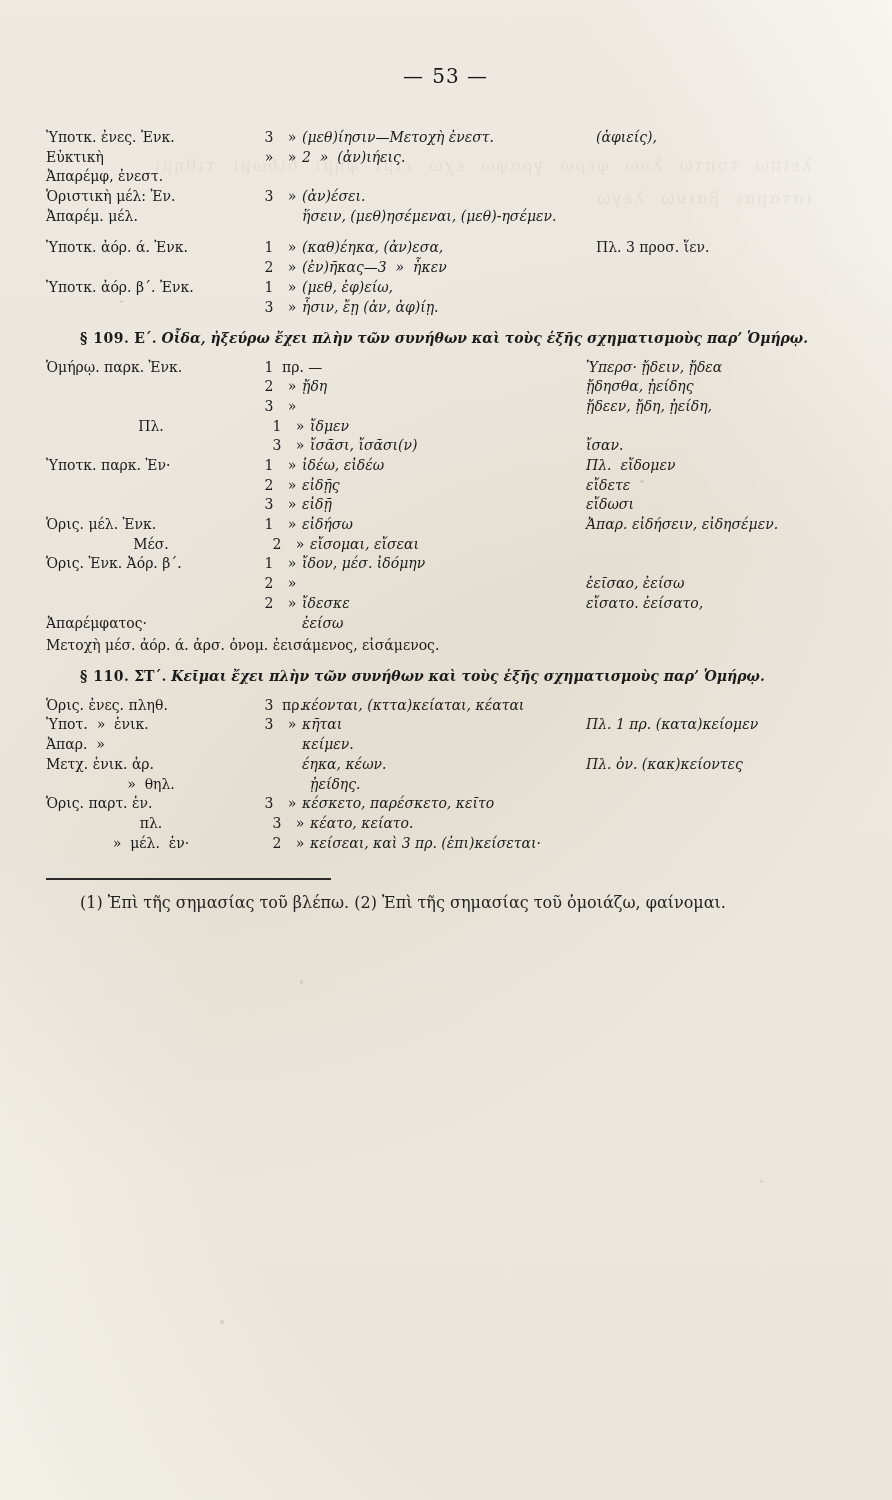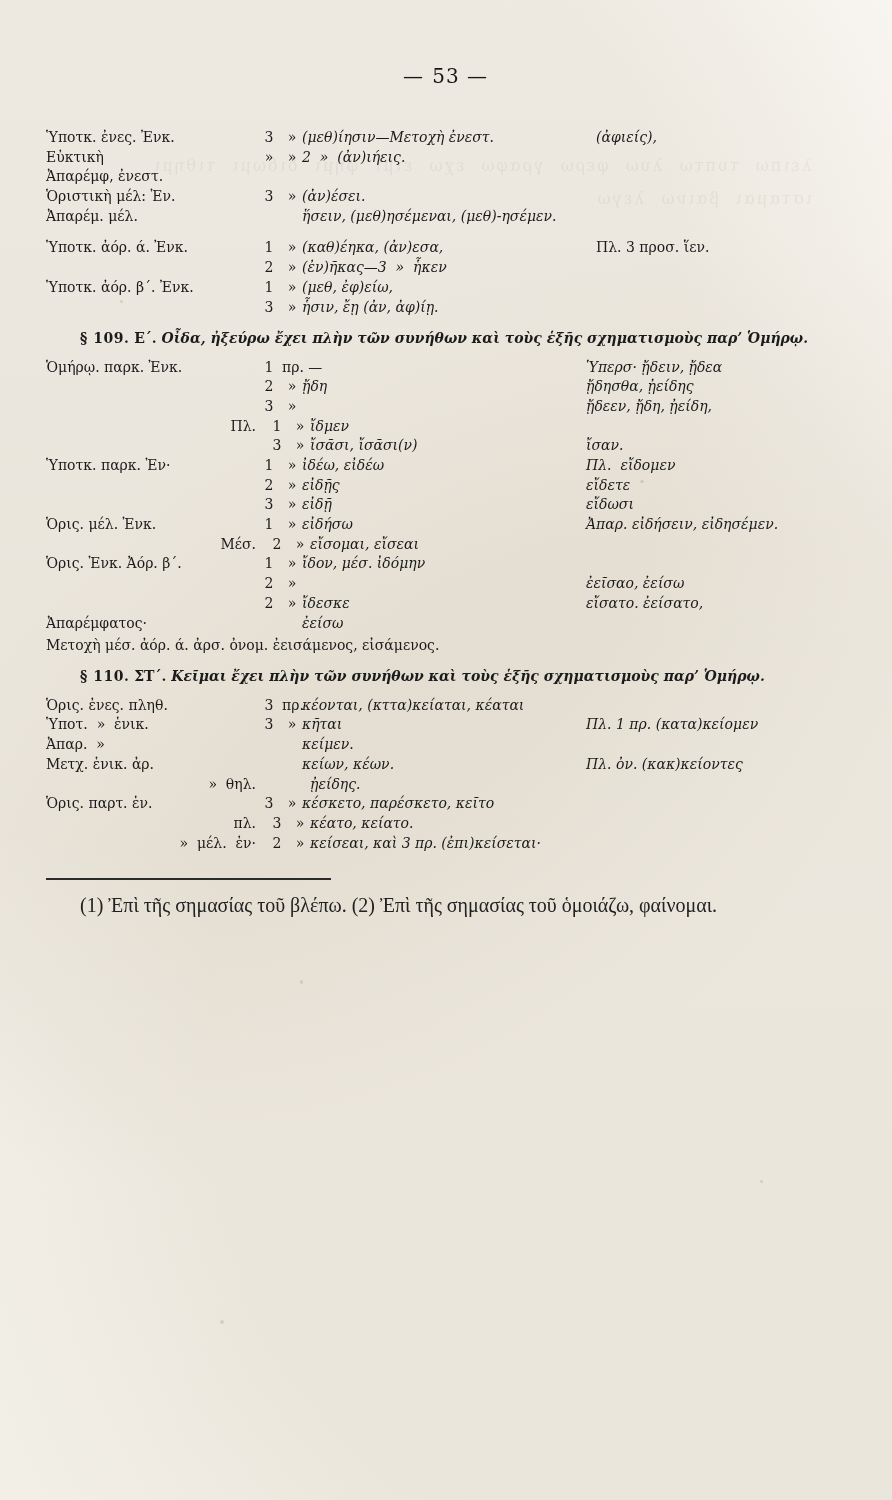--- a/index.html
+++ b/index.html
@@ -50,21 +50,21 @@
   .it { font-style: italic; }
 
   
   .row {
     display: flex;
     align-items: baseline;
     margin: 0 0 1.5px 0;
     white-space: pre;
   }
   .c-label   { width: 210px; flex: 0 0 210px; text-align: left; }
-  .c-label.r { text-align: right; padding-right: 8px; }
+  .c-label.r { text-align: center; padding-right: 8px; }
   .c-num     { width: 26px; flex: 0 0 26px; text-align: center; }
   .c-gl      { width: 20px; flex: 0 0 20px; text-align: center; }
   .c-form    { flex: 1 1 auto; }
   .c-right   { width: 250px; flex: 0 0 250px; margin-top: 12px; }
   .c-right2  { width: 260px; flex: 0 0 260px; }
 
   .para {
     margin: 13px 0 9px 0;
     line-height: 1.42;
     text-align: justify;
@@ -75,25 +75,24 @@
 
   .blk { margin-top: 8px; }
 
   .hairline {
     width: 285px;
     height: 0;
     border-top: 2px solid #2b2b2b;
     margin: 26px 0 12px 0;
   }
   .footnote {
-    font-size: 20px;
+    font-size: 16px;
     line-height: 1.38;
     text-indent: 34px;
     color: #222;
-    font-family: Liberation Serif, serif;
   }
 
   
   .ghost {
     position: absolute;
     inset: 0;
     opacity: 0.055;
     transform: scaleX(-1);
     color: #2a2a22;
     font-size: 16px;
@@ -315,21 +314,21 @@
       <div class="row">
         <span class="c-label">Ἀπαρ.  »</span>
         <span class="c-num"></span>
         <span class="c-gl"></span>
         <span class="c-form it">κείμεν.</span>
       </div>
       <div class="row">
         <span class="c-label">Μετχ. ἑνικ. ἀρ.</span>
         <span class="c-num"></span>
         <span class="c-gl"></span>
-        <span class="c-form it">κείων, κέων.</span>
+        <span class="c-form it">έηκα, κέων.</span>
         <span class="c-right2 it">Πλ. ὀν. (κακ)κείοντες</span>
       </div>
       <div class="row">
         <span class="c-label r">»  θηλ.</span>
         <span class="c-num"></span>
         <span class="c-gl"></span>
         <span class="c-form it">ᾐείδης.</span>
       </div>
       <div class="row">
         <span class="c-label">Ὁρις. παρτ. ἑν.</span>

